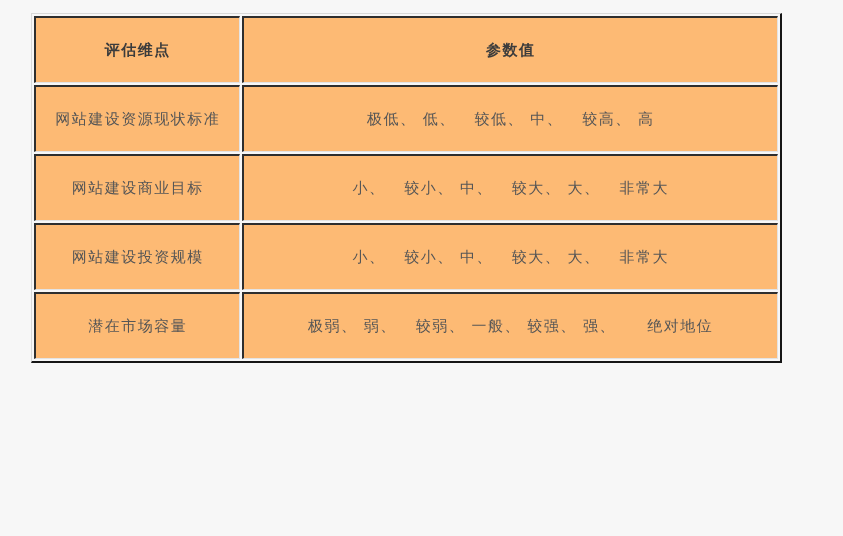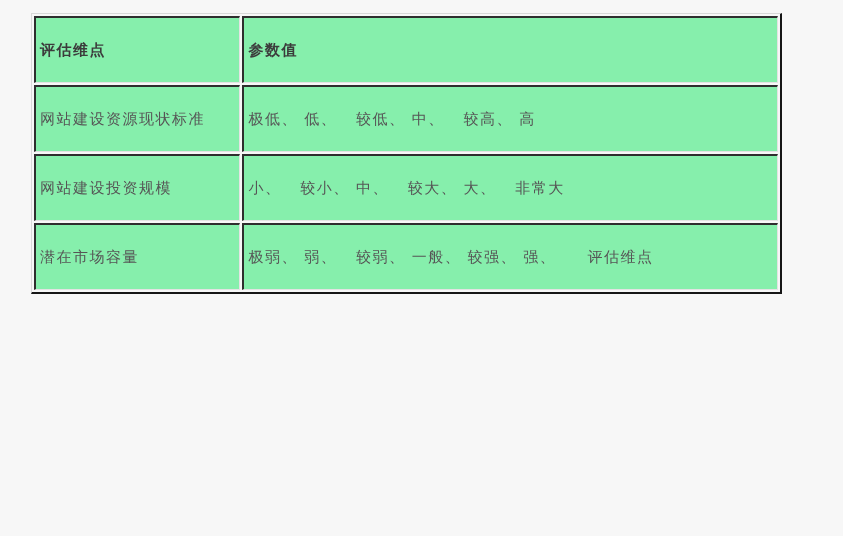--- a/index.html
+++ b/index.html
@@ -27,25 +27,25 @@
     border-color: #d9d9d9 #161616 #161616 #d9d9d9;
     background: transparent;
   }
   col.c-dim   { width: 205px; }
   col.c-vals  { width: 532px; }
   th, td {
     
     border-style: solid;
     border-width: 2px 1px 1px 2px;
     border-color: #2e2e2e #e3e3e3 #e3e3e3 #2e2e2e;
-    background: #86efac;
+    background: #fdba74;
     height: 64px;
     padding: 0 4px;
     vertical-align: middle;
-    text-align: left;
+    text-align: center;
     font-size: 15px;
     font-weight: normal;
     letter-spacing: 1.5px;
     color: #565656;
     white-space: pre-wrap;
     overflow: hidden;
   }
   th {
     font-weight: bold;
     color: #3c3c3c;
@@ -65,22 +65,26 @@
         <th>评估维点</th>
         <th>参数值</th>
       </tr>
     </thead>
     <tbody>
       <tr>
         <td>网站建设资源现状标准</td>
         <td>极低、 低、   较低、 中、   较高、 高</td>
       </tr>
       <tr>
+        <td>网站建设商业目标</td>
+        <td>小、   较小、 中、   较大、 大、   非常大</td>
+      </tr>
+      <tr>
         <td>网站建设投资规模</td>
         <td>小、   较小、 中、   较大、 大、   非常大</td>
       </tr>
       <tr>
         <td>潜在市场容量</td>
-        <td>极弱、 弱、   较弱、 一般、 较强、 强、     评估维点</td>
+        <td>极弱、 弱、   较弱、 一般、 较强、 强、     绝对地位</td>
       </tr>
     </tbody>
   </table>
 </div>
 
 </body></html>

